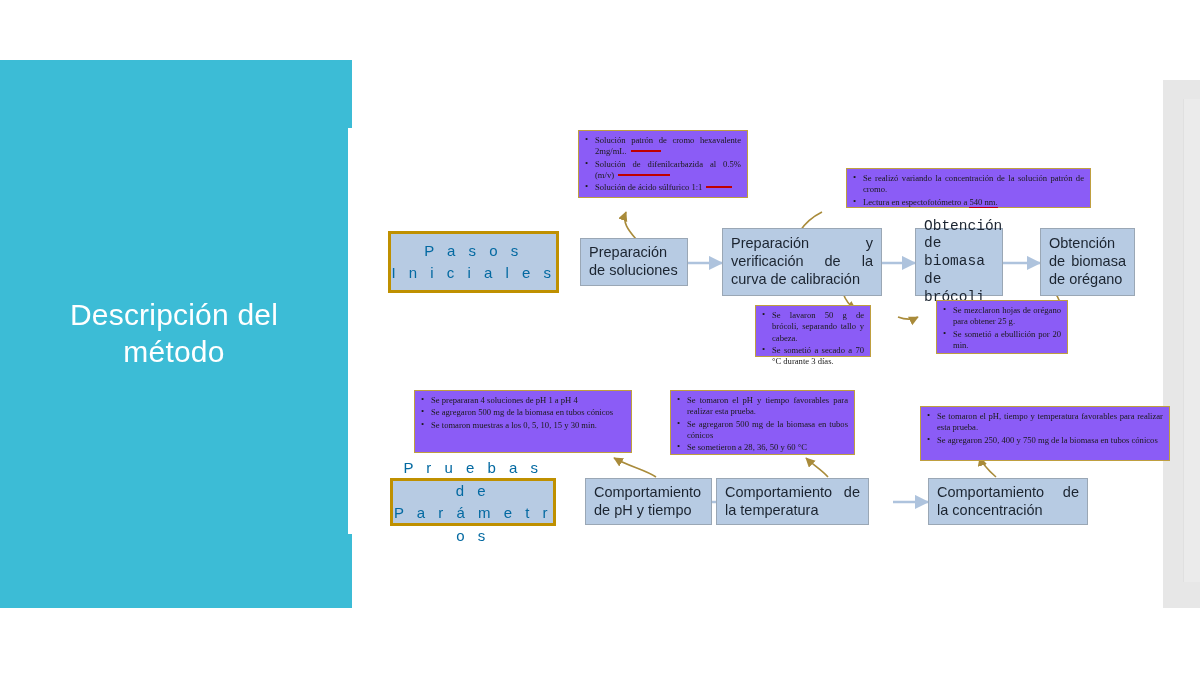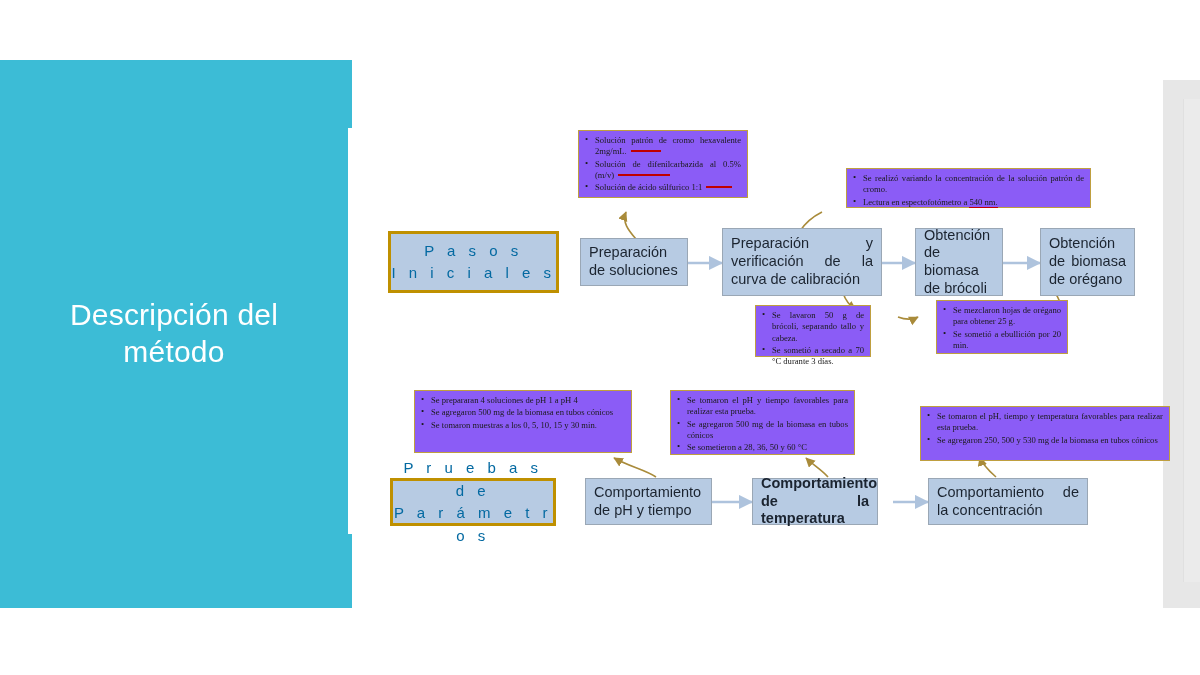--- a/index.html
+++ b/index.html
@@ -145,21 +145,21 @@
   </div>
 
   <div class="node" style="left:580px;top:238px;width:108px;height:48px;">
     <span>Preparación de soluciones</span>
   </div>
 
   <div class="node just" style="left:722px;top:228px;width:160px;height:68px;">
     <span>Preparación y verificación de la curva de calibración</span>
   </div>
 
-  <div class="node" style="left:915px;top:228px;width:88px;height:68px;">
+  <div class="node" style="left:915px;top:228px;width:88px;height:68px;font-family:Liberation Mono, monospace;">
     <span>Obtención de biomasa de brócoli</span>
   </div>
 
   <div class="node" style="left:1040px;top:228px;width:95px;height:68px;">
     <span>Obtención de biomasa de orégano</span>
   </div>
 
   <div class="note" style="left:578px;top:130px;width:170px;height:68px;">
     <ul>
       <li>
@@ -201,21 +201,21 @@
     <div>
       <div>P r u e b a s   d e</div>
       <div>P a r á m e t r o s</div>
     </div>
   </div>
 
   <div class="node" style="left:585px;top:478px;width:127px;height:47px;">
     <span>Comportamiento de pH y tiempo</span>
   </div>
 
-  <div class="node" style="left:752px;top:478px;width:126px;height:47px;font-weight:bold;">
+  <div class="node" style="left:716px;top:478px;width:153px;height:47px;">
     <span>Comportamiento de la temperatura</span>
   </div>
 
   <div class="node just" style="left:928px;top:478px;width:160px;height:47px;">
     <span>Comportamiento de la concentración</span>
   </div>
 
   <div class="note" style="left:414px;top:390px;width:218px;height:63px;">
     <ul>
       <li>Se prepararan 4 soluciones de pH 1 a pH 4</li>
@@ -228,17 +228,17 @@
     <ul>
       <li>Se tomaron el pH y tiempo favorables para realizar esta prueba.</li>
       <li>Se agregaron 500 mg de la biomasa en tubos cónicos</li>
       <li>Se sometieron a 28, 36, 50 y 60 °C</li>
     </ul>
   </div>
 
   <div class="note" style="left:920px;top:406px;width:250px;height:55px;">
     <ul>
       <li>Se tomaron el pH, tiempo y temperatura favorables para realizar esta prueba.</li>
-      <li>Se agregaron 250, 500 y 530 mg de la biomasa en tubos cónicos</li>
+      <li>Se agregaron 250, 400 y 750 mg de la biomasa en tubos cónicos</li>
     </ul>
   </div>
 
 </div>
 
 </body></html>

